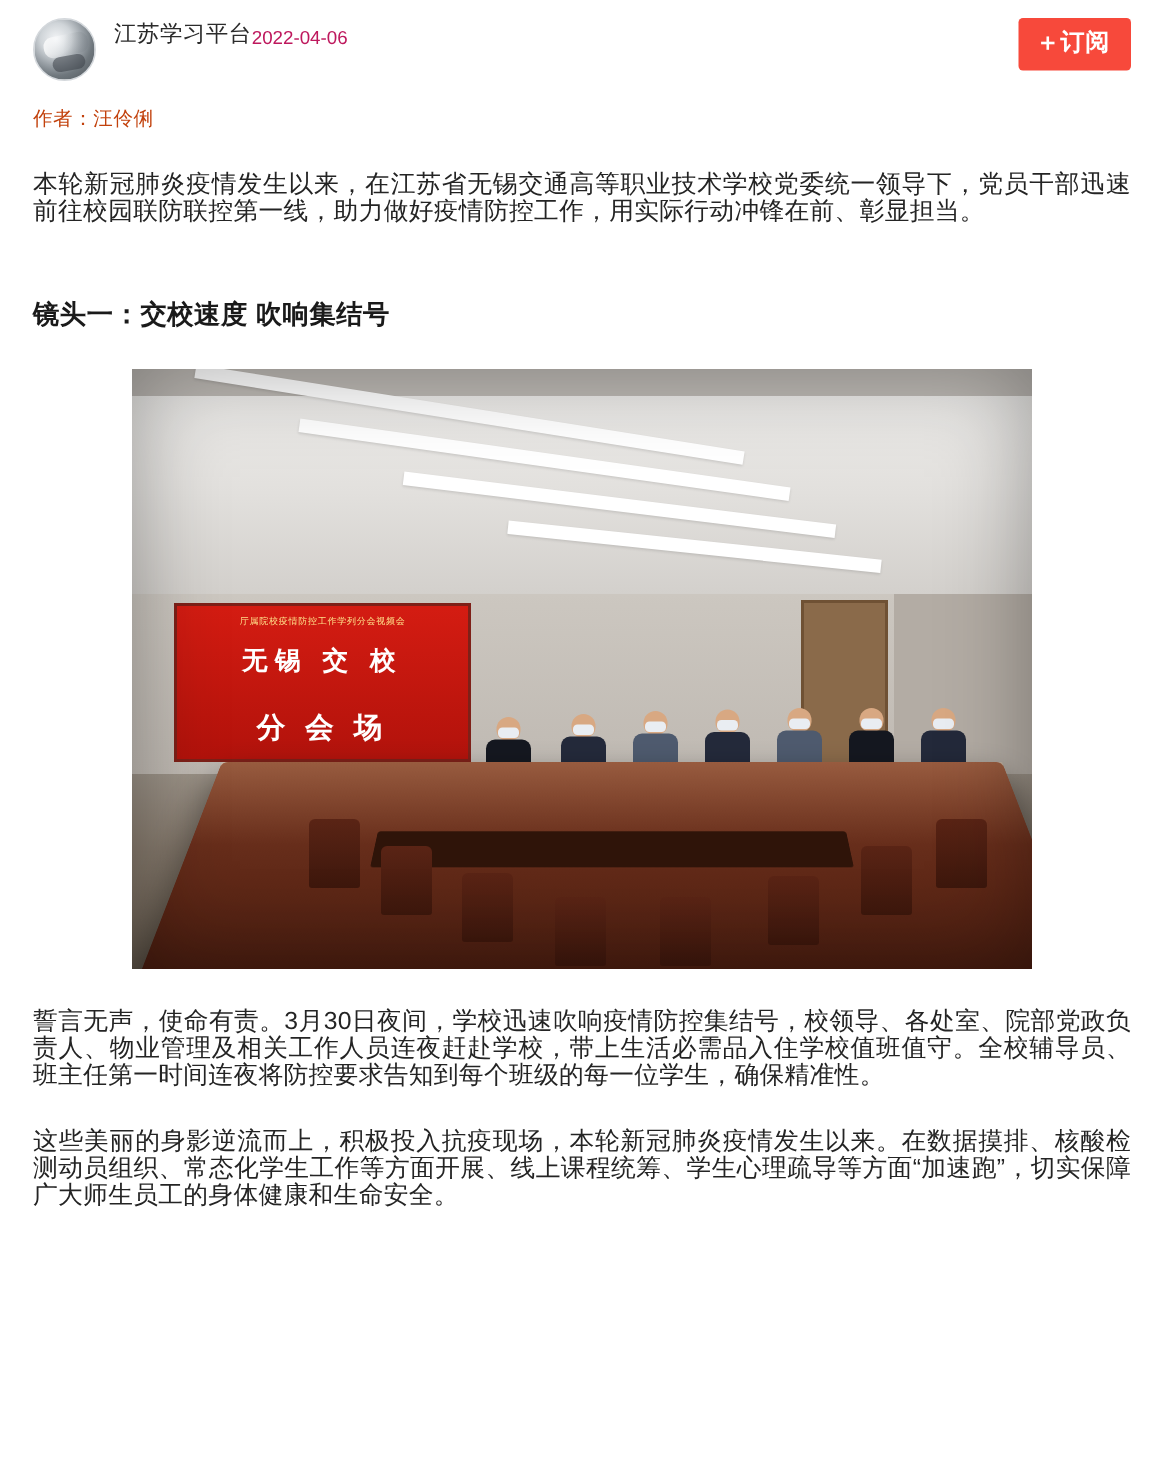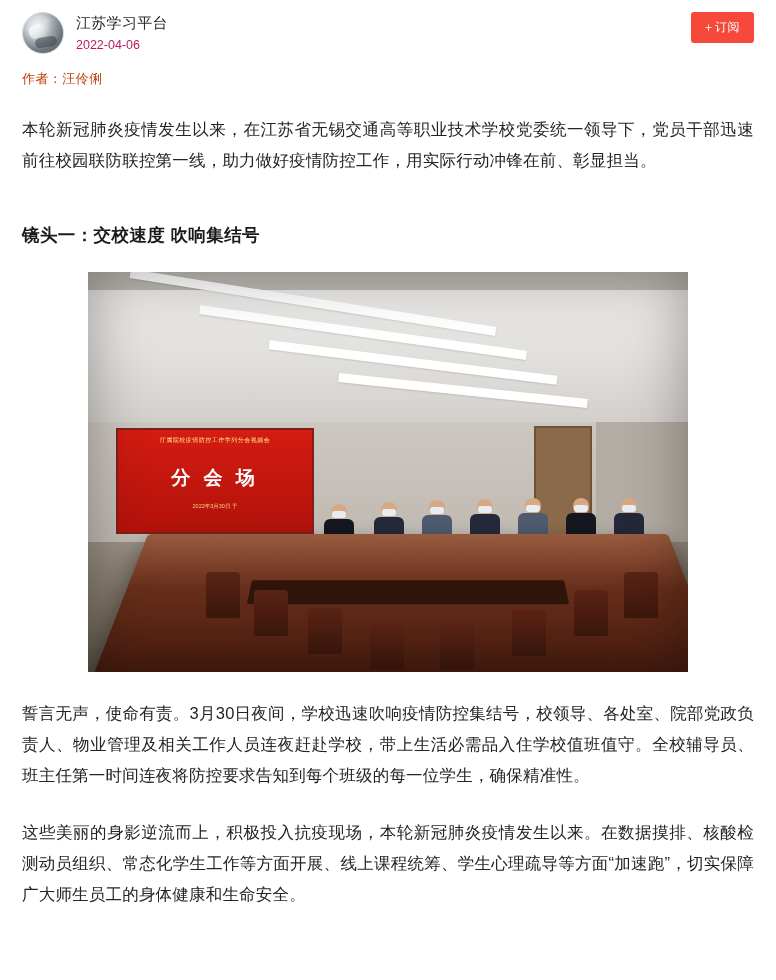--- a/index.html
+++ b/index.html
@@ -60,66 +60,67 @@
     left: 12px;
     top: 24px;
     width: 22px;
     height: 10px;
     background: rgba(60,66,72,0.55);
     transform: rotate(-10deg);
     border-radius: 5px;
   }
   .head-text {
     display: flex;
-    flex-direction: column;
+    flex-direction: row;
     justify-content: center;
     padding-top: 1px;
   }
   .account-name {
     font-size: 15px;
     color: #2b2b2b;
     line-height: 20px;
     letter-spacing: 0.3px;
   }
   .publish-date {
     font-size: 12.5px;
     color: #be185d;
     line-height: 18px;
     margin-top: 3px;
   }
   .subscribe-btn {
     margin-left: auto;
     background: #f7493b;
     color: #ffffff;
-    font-size: 12px;
+    font-size: 16px;
     line-height: 1;
     padding: 9px 14px 10px 12px;
     border: none;
     border-radius: 3px;
     cursor: pointer;
     font-family: "Liberation Sans", sans-serif;
     white-space: nowrap;
     letter-spacing: 0.5px;
+    font-weight: bold;
   }
 
   
   .author-line {
     padding: 18px 22px 0 22px;
     font-size: 13px;
     color: #c2410c;
     letter-spacing: 0.4px;
   }
 
   
   .content {
     padding: 0 22px;
   }
   p.para {
     font-size: 16.5px;
-    line-height: 31px;
+    line-height: 18px;
     color: #242424;
     margin: 26px 0 0 0;
     text-align: justify;
     letter-spacing: 0.2px;
   }
   h2.section-title {
     font-size: 17.5px;
     line-height: 30px;
     font-weight: bold;
     color: #1a1a1a;
@@ -281,20 +282,21 @@
           <div class="slat s4"></div>
         </div>
 
         <div class="ph-wall">
           <div class="wall-right"></div>
           <div class="door"></div>
         </div>
 
         <div class="ph-screen">
           <div class="l1">厅属院校疫情防控工作学列分会视频会</div>
+          <div class="l2">无锡 交 校</div>
           <div class="l3">分 会 场</div>
           <div class="l4">2022年3月30日 于</div>
         </div>
 
         <div class="ph-floor"></div>
 
         <div class="person dark" style="left:236px; top:232px;">
           <div class="head"></div>
             <div class="mask"></div>
             <div class="body"></div>

